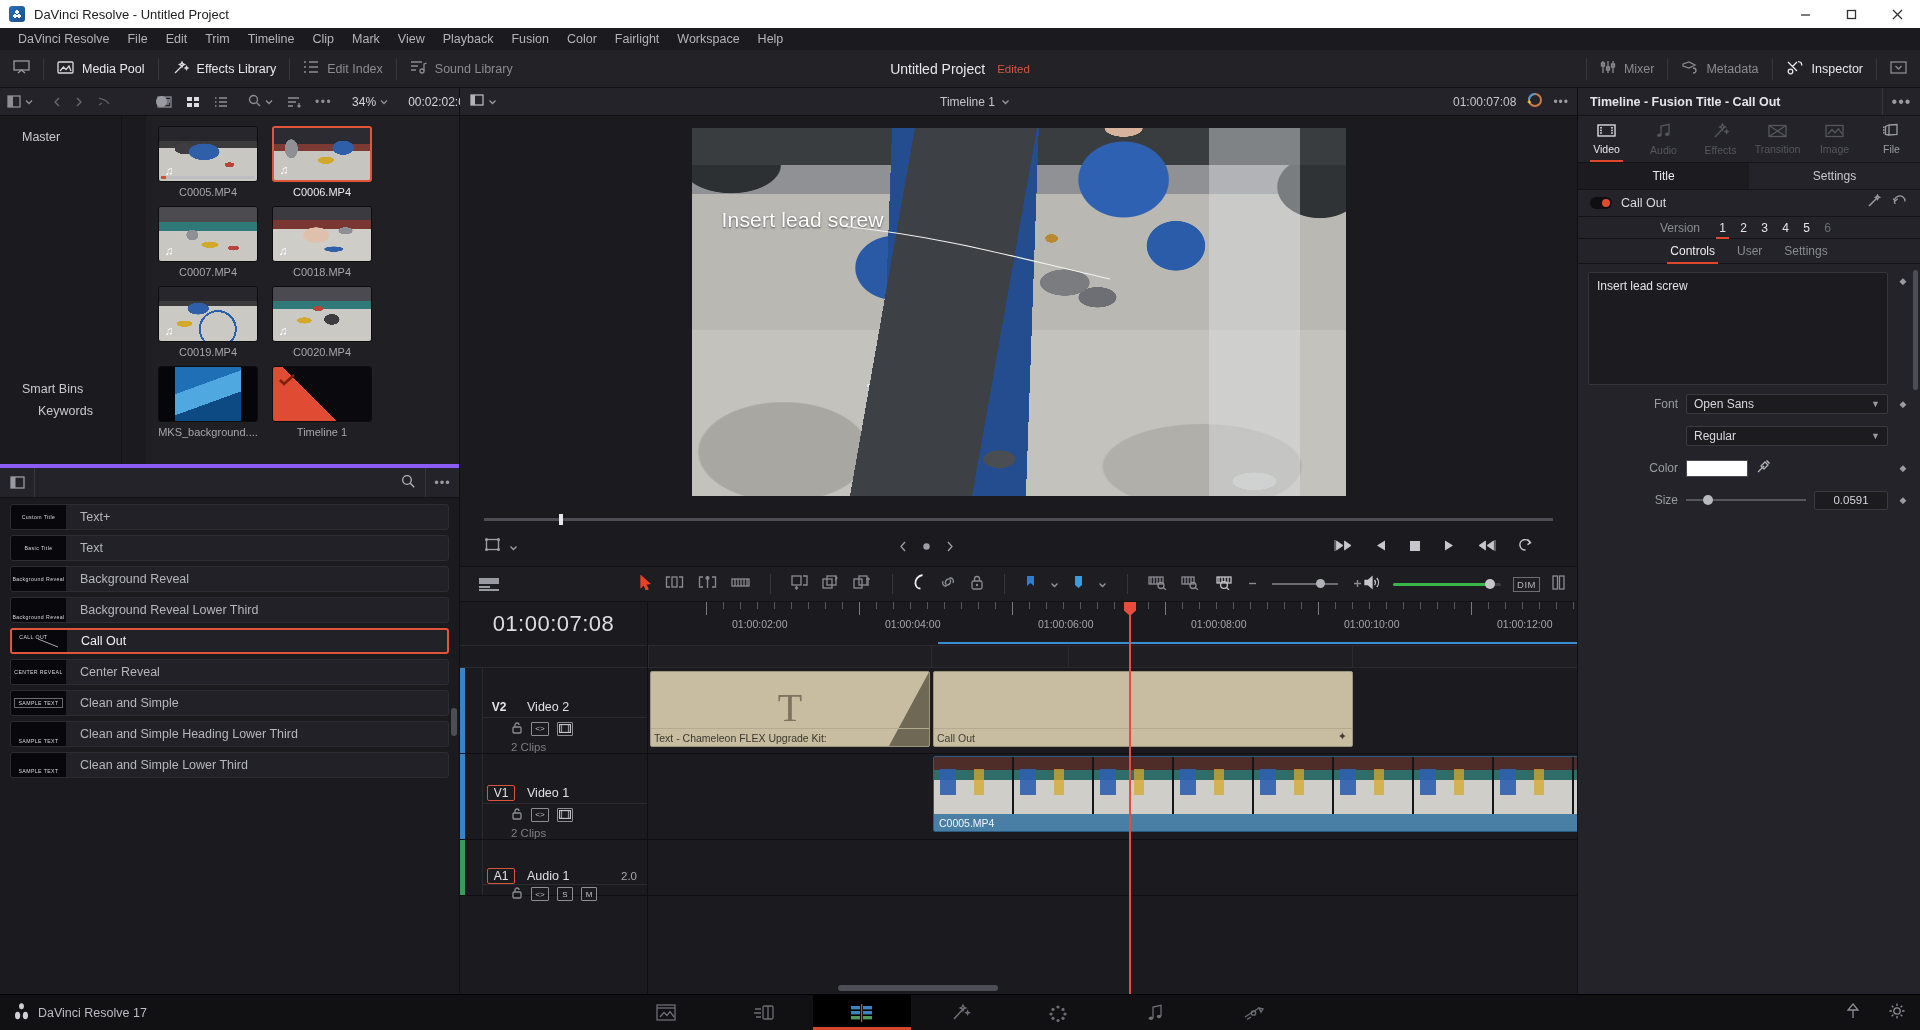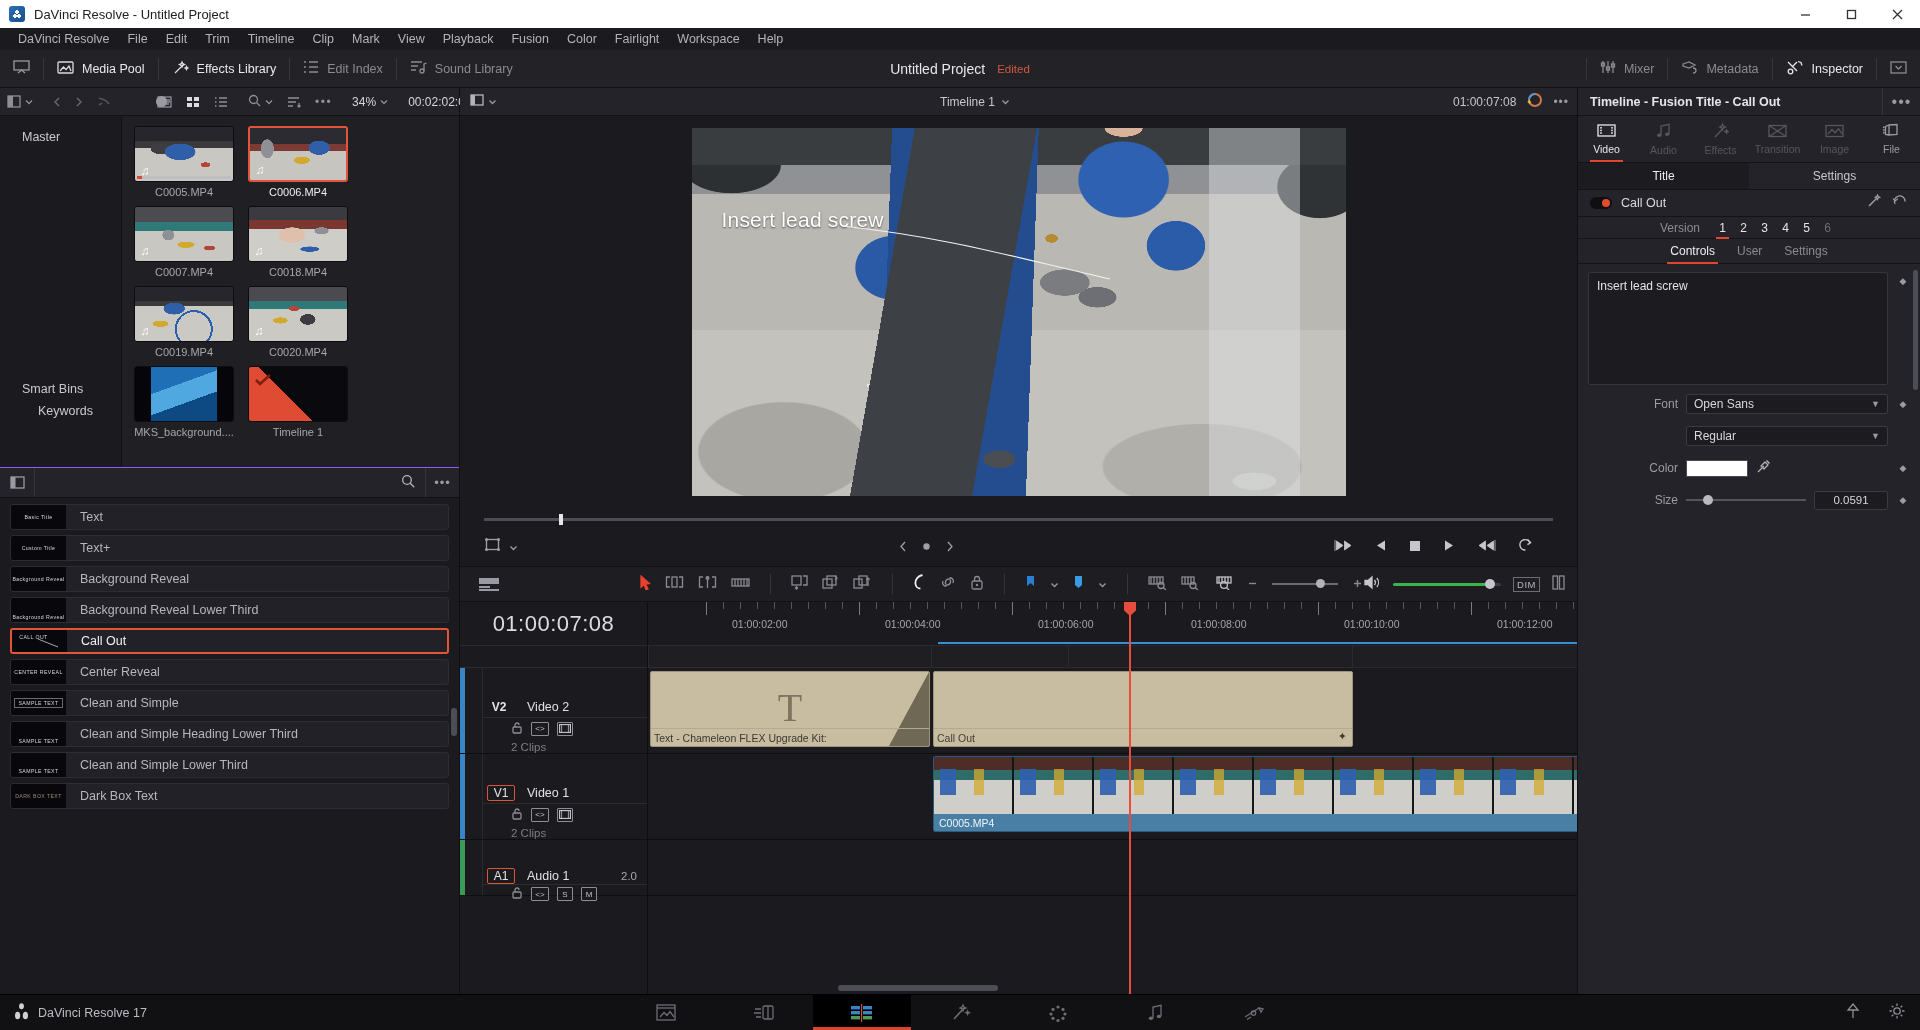--- a/index.html
+++ b/index.html
@@ -62,21 +62,21 @@
     border-bottom:1px solid #121215; font-size:11.5px; color:#8e8e94; }
   .mpt-btn { padding: 0 7px; height:100%; display:flex; align-items:center; gap:4px; color:#8e8e94; }
   .mpt-btn.on { color:#dcdce0; }
   .mp-vsep { width:1px; height:18px; background:#35353b; margin: 0 3px; }
   .zoomslider { width:76px; height:3px; background:#4a4a51; border-radius:2px; position:relative; margin: 0 10px; }
   .zoomslider .knob { position:absolute; left:22px; top:-4px; width:11px;height:11px;border-radius:50%;background:#9a9aa2; }
   .pct { color:#d6d6da; font-size:12px; }
   .tc-small { color:#d6d6da; font-size:12px; font-family:"Liberation Sans",sans-serif; }
 
   
-  .mp-area { flex: 0 0 352px; display:flex; min-height:0; border-bottom:1px solid #8b5cf6; }
+  .mp-area { flex: 0 0 352px; display:flex; min-height:0; border-bottom:4px solid #8b5cf6;gap:24px; }
   .mp-tree { width:122px; flex:0 0 122px; background:#1b1b1f; border-right:1px solid #121215; padding-top:10px; }
   .mp-tree .node { font-size:12.5px; color:#c9c9cf; padding:4px 0 4px 22px; }
   .mp-tree .grp { margin-top: 230px; }
   .mp-grid { flex:1; background:#1f1f24; padding:10px 12px; display:flex; flex-wrap:wrap;
     align-content:flex-start; gap: 8px 14px; overflow:hidden; position:relative; }
   .thumb { width:100px; }
   .thumb .pic { width:100px; height:56px; border-radius:3px; overflow:hidden; position:relative;
     border:1px solid #0d0d10; background:#2a2a30; }
   .thumb.sel .pic { border:2px solid #e2553a; }
   .thumb .cap { font-size:11px; color:#a6a6ad; text-align:center; margin-top:4px; white-space:nowrap;
@@ -624,29 +624,29 @@
                 <path d="M9.2 9.2l4 4" stroke="#b4b4ba"></path>
               </svg>
           </span>
         </div>
         <div class="fx-dots">•••</div>
       </div>
 
       <div class="fx-list">
         <div class="fx-row">
           <div class="fx-chip">
-              <span>Basic Title</span>
-            </div>
-          <div class="fx-label">Text</div>
+              <span>Custom Title</span>
+            </div>
+          <div class="fx-label">Text+</div>
         </div>
         <div class="fx-row">
           <div class="fx-chip">
-              <span>Custom Title</span>
-            </div>
-          <div class="fx-label">Text+</div>
+              <span>Basic Title</span>
+            </div>
+          <div class="fx-label">Text</div>
         </div>
 
 
         <div class="fx-row">
           <div class="fx-chip">
               <span>Background Reveal</span>
             </div>
           <div class="fx-label">Background Reveal</div>
         </div>
         <div class="fx-row">
@@ -680,26 +680,20 @@
           <div class="fx-chip" style="align-items:flex-end;padding-bottom:2px">
               <span>SAMPLE TEXT</span>
             </div>
           <div class="fx-label">Clean and Simple Heading Lower Third</div>
         </div>
         <div class="fx-row">
           <div class="fx-chip" style="align-items:flex-end;padding-bottom:3px">
               <span>SAMPLE TEXT</span>
             </div>
           <div class="fx-label">Clean and Simple Lower Third</div>
-        </div>
-        <div class="fx-row">
-          <div class="fx-chip">
-              <span style="color:#9a8f6b">DARK BOX TEXT</span>
-            </div>
-          <div class="fx-label">Dark Box Text</div>
         </div>
         <div class="fx-scroll"></div>
       </div>
     </div>
 
     <div class="centercol">
 
       <div class="viewer-top">
         <div class="vt-left">
           <span>

